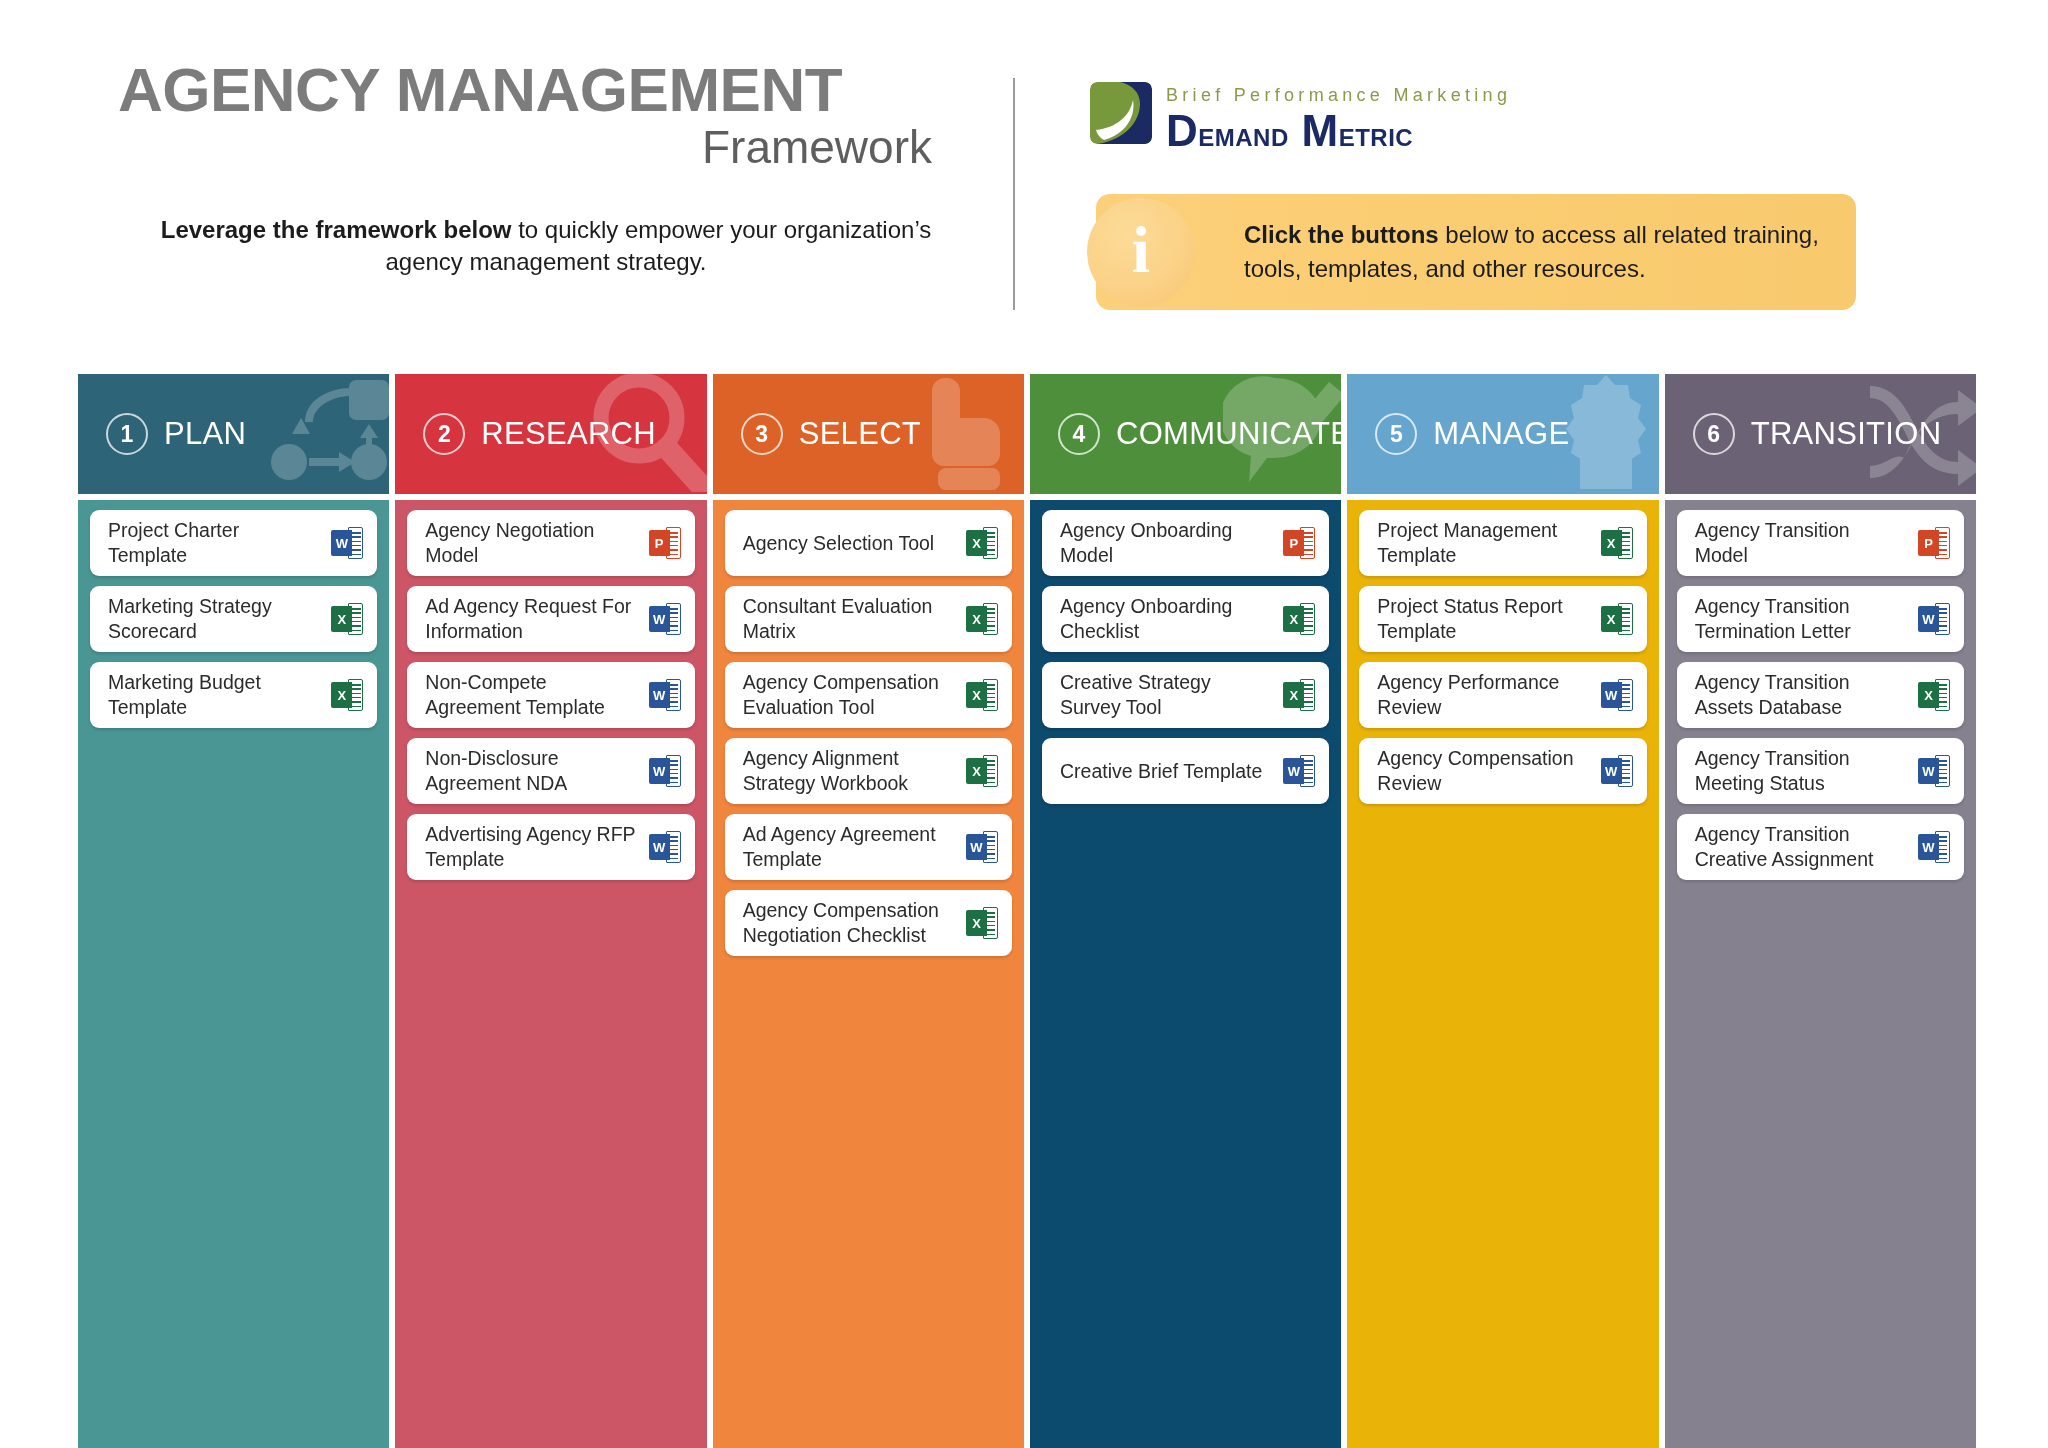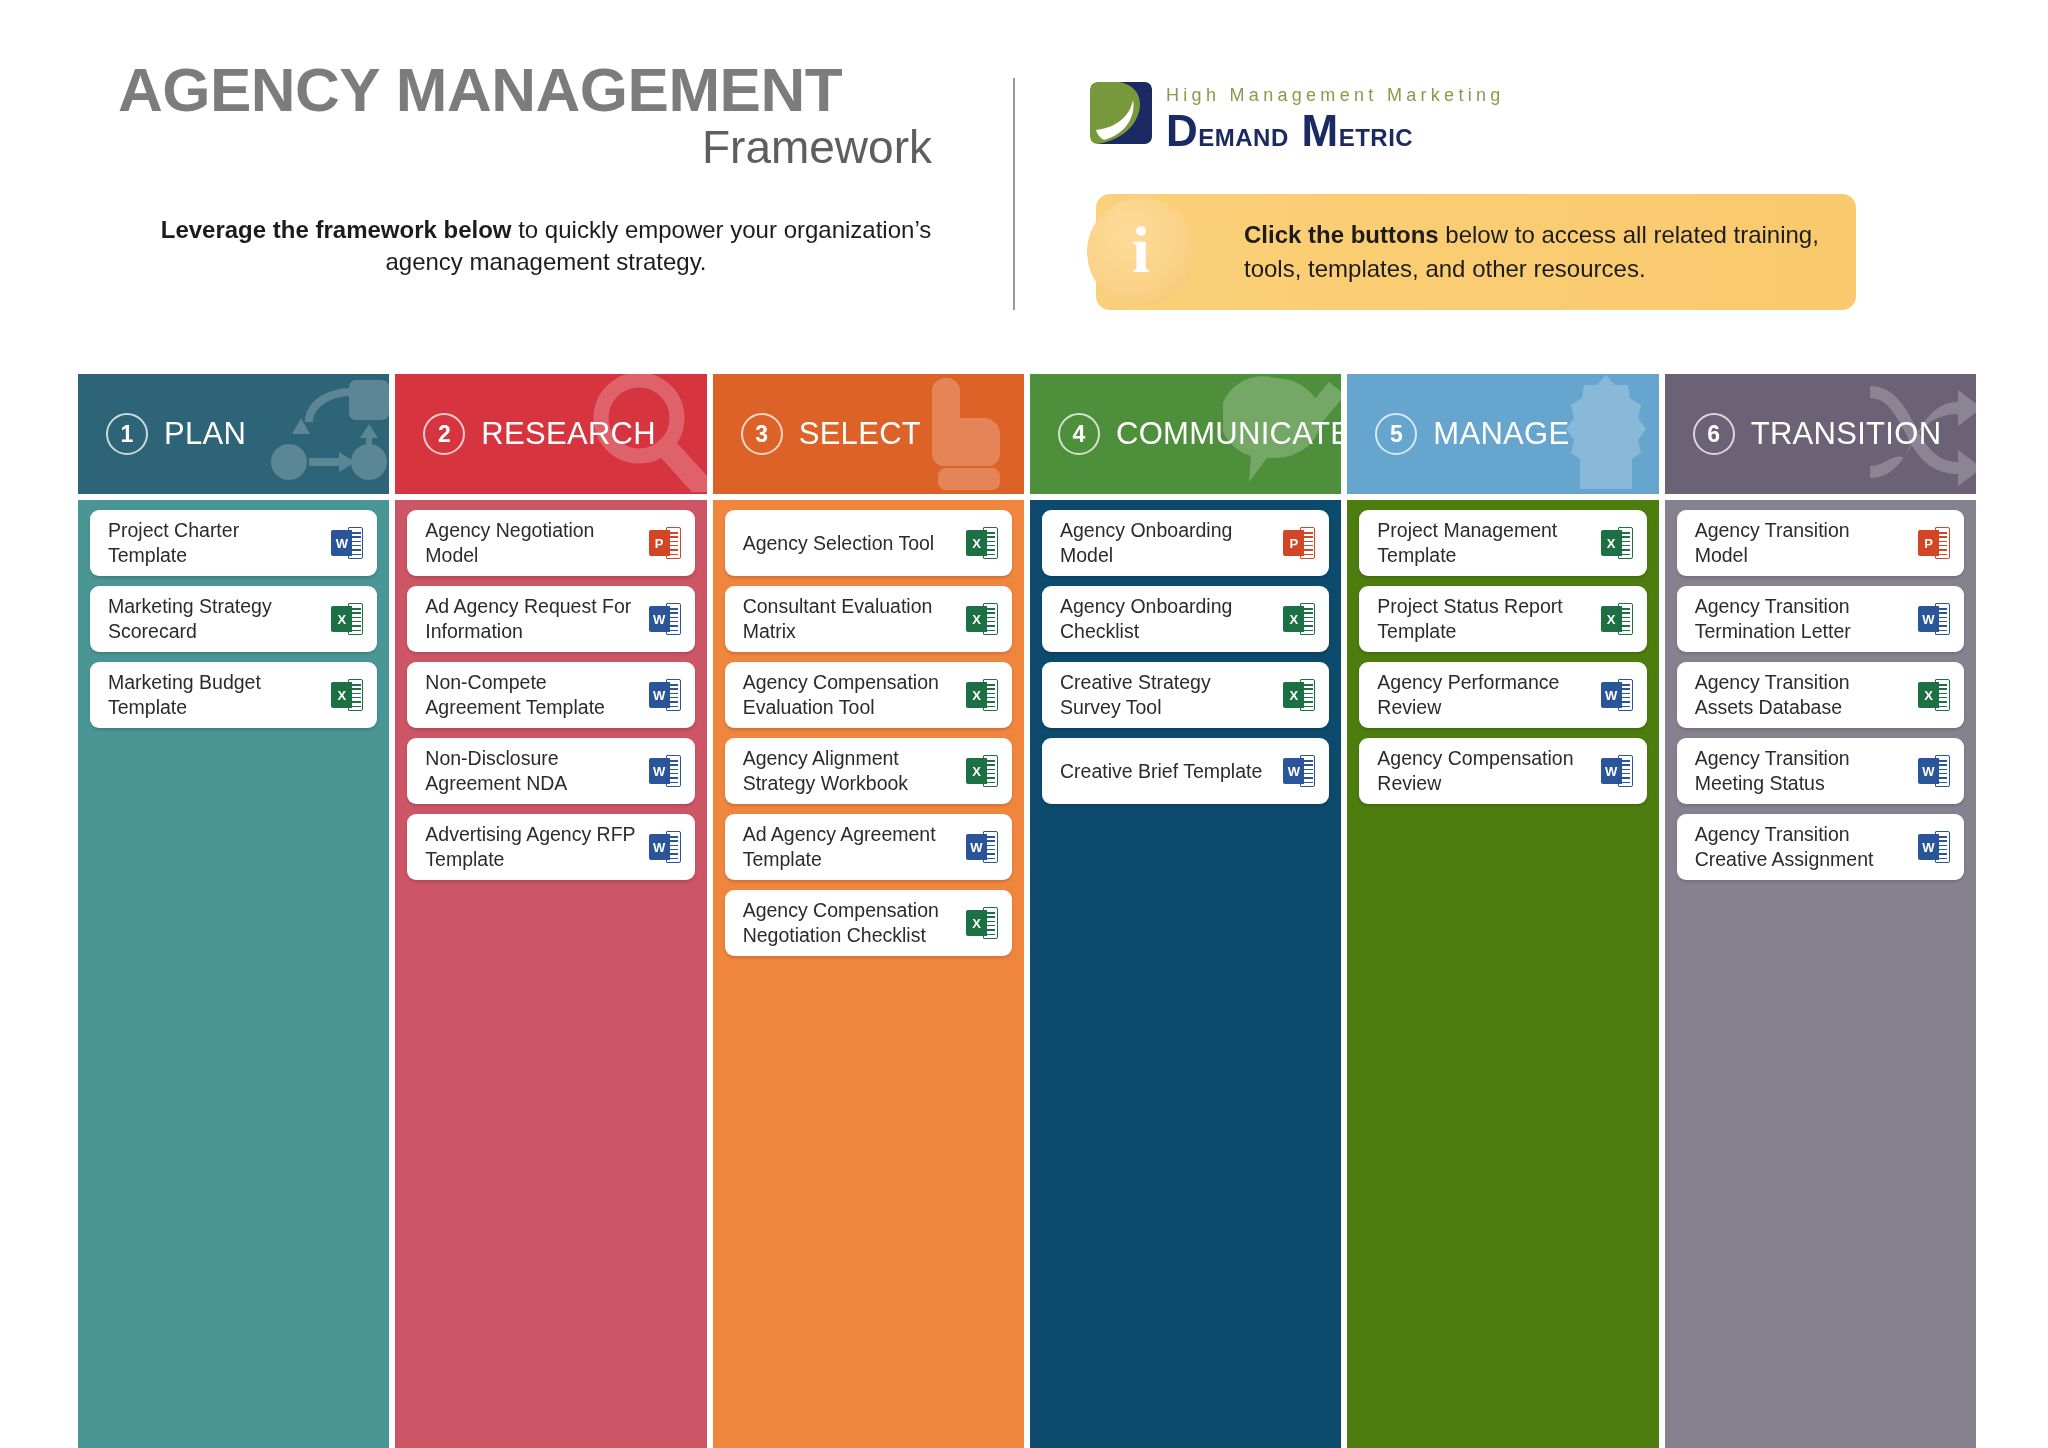--- a/index.html
+++ b/index.html
@@ -170,21 +170,21 @@
 
   <div class="logo-wrap">
     <div class="logo-mark">
       <div class="logo-green"></div>
       <svg class="logo-navy" viewBox="0 0 62 62">
         <path d="M30 0 H55 A7 7 0 0 1 62 7 V55 A7 7 0 0 1 55 62 H8 C34 58 50 40 50 22 C50 10 42 3 30 0 Z" fill="#1b2a63"></path>
         <path d="M6 48 C26 46 40 34 43 18 C46 34 36 52 14 58 C10 56 7 52 6 48 Z" fill="#ffffff"></path>
       </svg>
     </div>
     <div class="logo-text">
-      <div class="logo-tag">High Management Marketing</div>
+      <div class="logo-tag">Brief Performance Marketing</div>
       <div class="logo-name"><span>D</span><span class="sm">EMAND</span> <span>M</span><span class="sm">ETRIC</span></div>
     </div>
   </div>
 
   <div class="banner">
     <div class="banner-icon">
       <span>i</span>
     </div>
     <div class="banner-text">
       <b>Click the buttons</b><span> below to access all related training, tools, templates, and other resources.</span>
@@ -516,21 +516,21 @@
       <span class="head-num">5</span>
       <span class="head-label">MANAGE</span>
       <span class="head-wm"><svg width="118" height="118" viewBox="0 0 118 118">
               <g fill="#ffffff">
      <path d="M59 2 l9 10 h13 l2 13 11 7 -3 13 8 11 -8 11 3 13 -11 7 -2 13 h-13 l-9 10 -9-10 h-13 l-2-13 -11-7 3-13 -8-11 8-11 -3-13 11-7 2-13 h13 z"></path>
      <circle cx="59" cy="42" r="19" fill="none"></circle>
      <path d="M59 62 c-16 0-26 10-26 24 v30 h52 v-30 c0-14-10-24-26-24 z"></path>
    </g>
             </svg></span>
     </div>
-    <div class="col-body" style="background:#4d7c0f">
+    <div class="col-body" style="background:#eab308">
           <div class="card">
         <span class="card-label">Project Management Template</span>
         <span class="ficon excel">
             <span class="pg">
                 <i style="top:4px"></i>
                 <i style="top:8.3px"></i>
                 <i style="top:12.6px"></i>
                 <i style="top:16.9px"></i>
                 <i style="top:21.2px"></i>
                 <i style="top:25.5px"></i>

